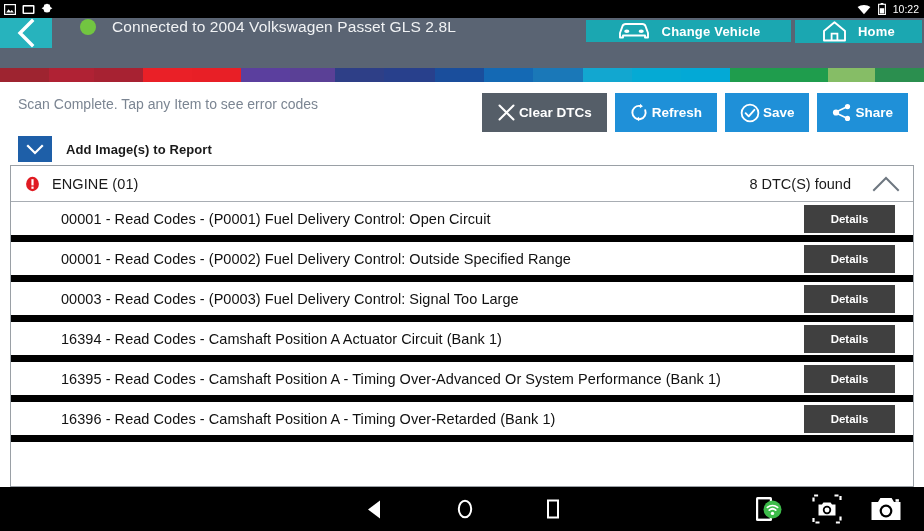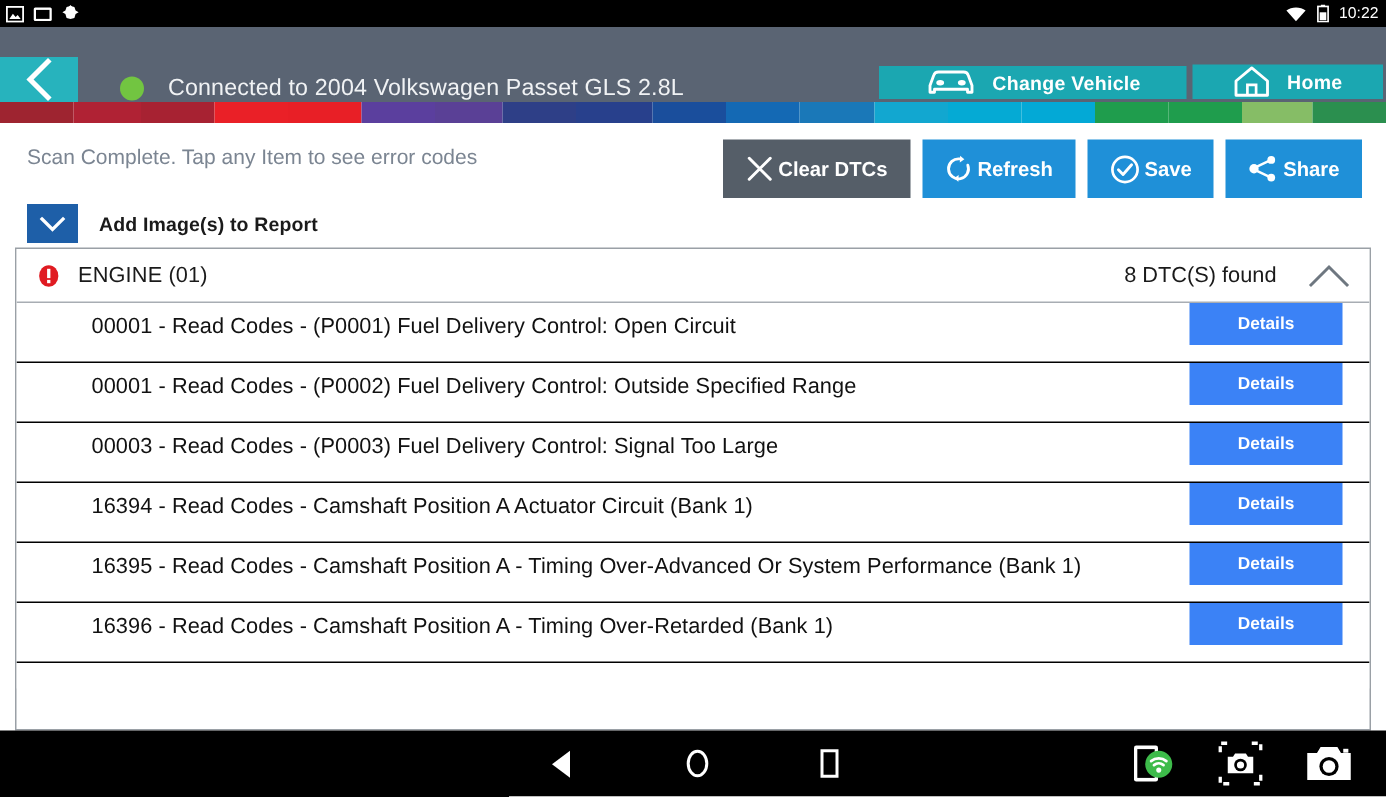--- a/index.html
+++ b/index.html
@@ -19,21 +19,21 @@
     padding:0 5px 0 4px; flex:0 0 18px;
   }
   .sb-left{ display:flex; align-items:center; gap:6px; }
   .sb-right{ display:flex; align-items:center; gap:7px; font-size:10px; letter-spacing:0px; }
   .sb-ico{ display:block; }
   .sb-time{ font-size:10.5px; color:#fff; line-height:18px; }
 
   
   .apphead{
     flex:0 0 50px; height:50px; background:#5a6473;
-    display:flex; align-items:flex-end; position:relative;
+    display:flex; align-items:flex-start; position:relative;
   }
   .backbtn{
     width:52px; background:#27b3bd; display:flex; align-items:center; justify-content:center;
     cursor:pointer;
   }
   .conn{ display:flex; align-items:center; flex:1; padding-left:28px; }
   .dot{ width:16px; height:16px; border-radius:50%; background:#72c541; flex:0 0 16px; }
   .conn-txt{ color:#f0f2f4; font-size:15.5px; margin-left:16px; letter-spacing:.1px; }
   .hdr-btn{
     display:flex; align-items:center; justify-content:center; gap:11px;
@@ -79,30 +79,30 @@
     border-bottom:1px solid #a8adb3; background:#fff; cursor:pointer;
   }
   .warn{ flex:0 0 auto; margin-right:12px; display:block; }
   .grp-title{ font-size:14.5px; color:#1a1a1a; font-weight:normal; letter-spacing:.1px; }
   .grp-right{ margin-left:auto; display:flex; align-items:center; gap:20px; }
   .grp-count{ font-size:14.5px; color:#1a1a1a; }
   .chev-up{ display:block; }
 
   .rows{ flex:1 1 auto; }
   .row{
-    display:flex; min-height:40px;
-    border-bottom:1px solid #000000; padding:0 0 0 0; background:#fff; cursor:pointer;
+    display:flex; align-items:center; min-height:40px;
+    border-bottom:7px solid #000000; padding:0 0 0 0; background:#fff; cursor:pointer;
   }
   .row:last-child{ border-bottom:1px solid #a8adb3; }
   .row-txt{
     flex:1 1 auto; font-size:14.5px; color:#111; padding:6px 10px 6px 50px; line-height:20px;
     letter-spacing:.05px;
   }
   .details{
-    flex:0 0 auto; width:102px; height:28px; background:#3b82f6; color:#fff;
+    flex:0 0 auto; width:91px; height:28px; background:#404040; color:#fff;
     font-size:11.5px; font-weight:bold; display:flex; align-items:center; justify-content:center;
     margin-right:18px; cursor:pointer;
   }
   .tailrow{ height:17px; background:#fff; }
 
   
   .navbar{
     flex:0 0 44px; height:44px; background:#000; display:flex; align-items:center;
     position:relative;
   }

